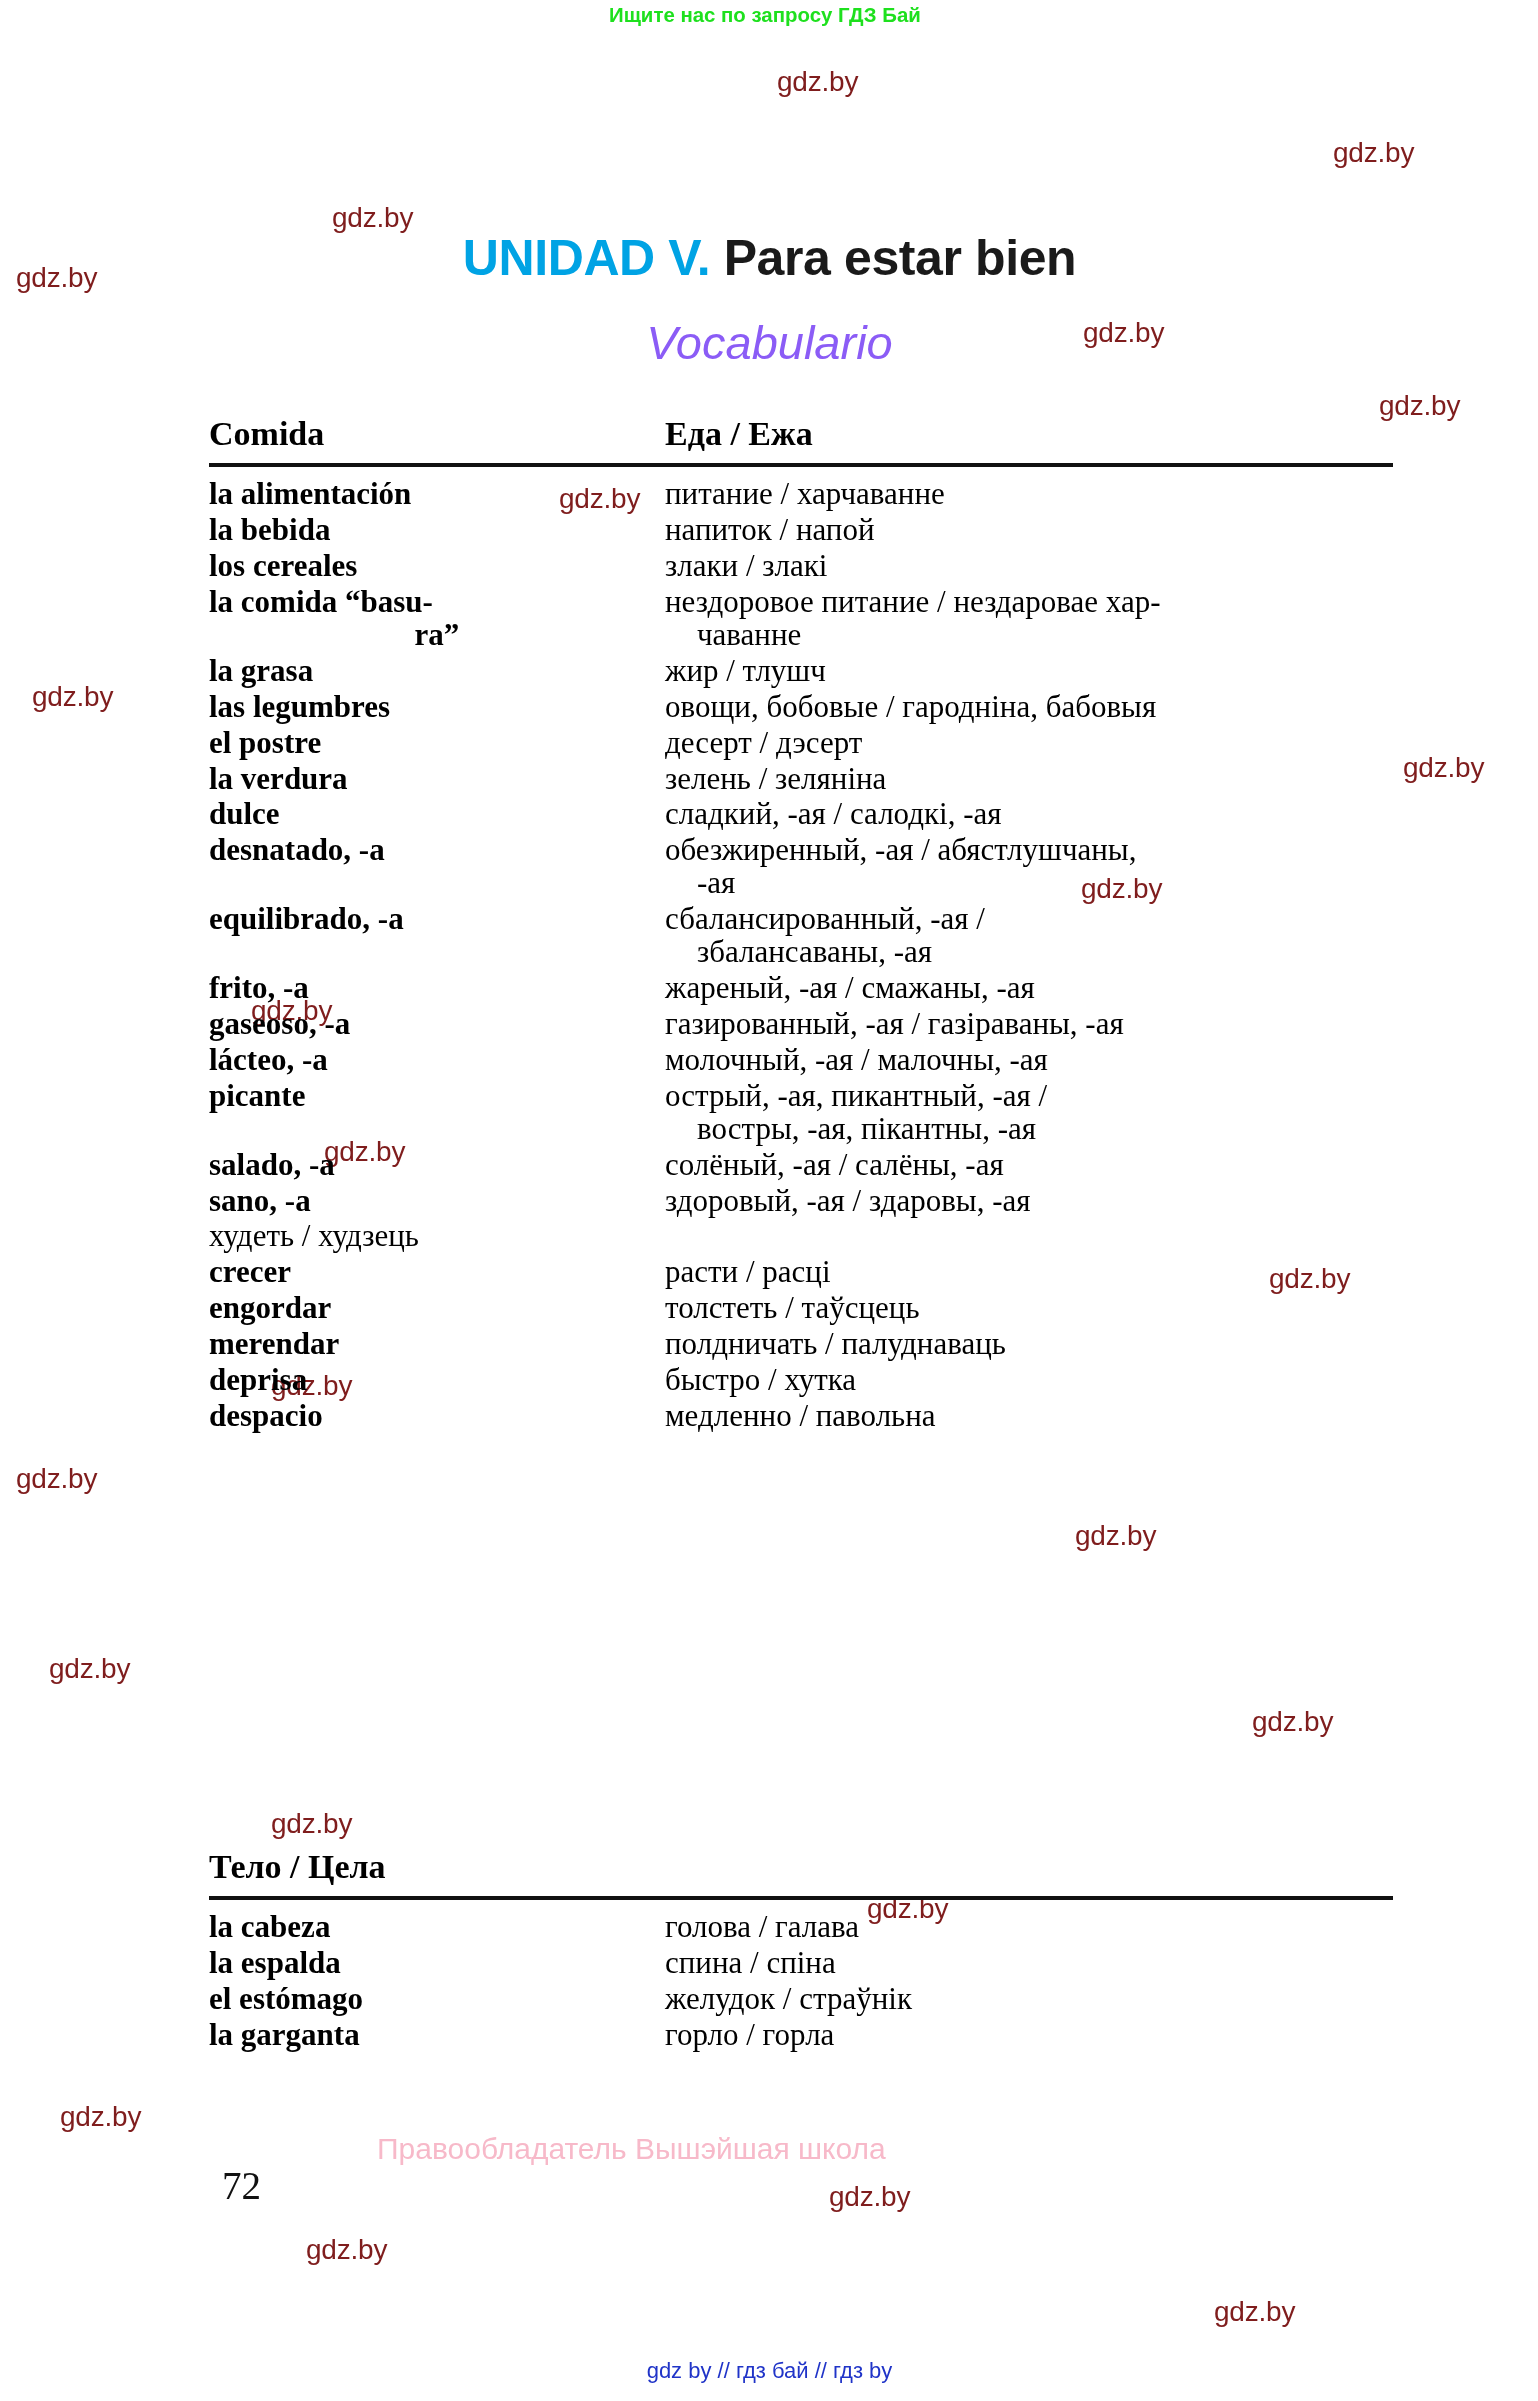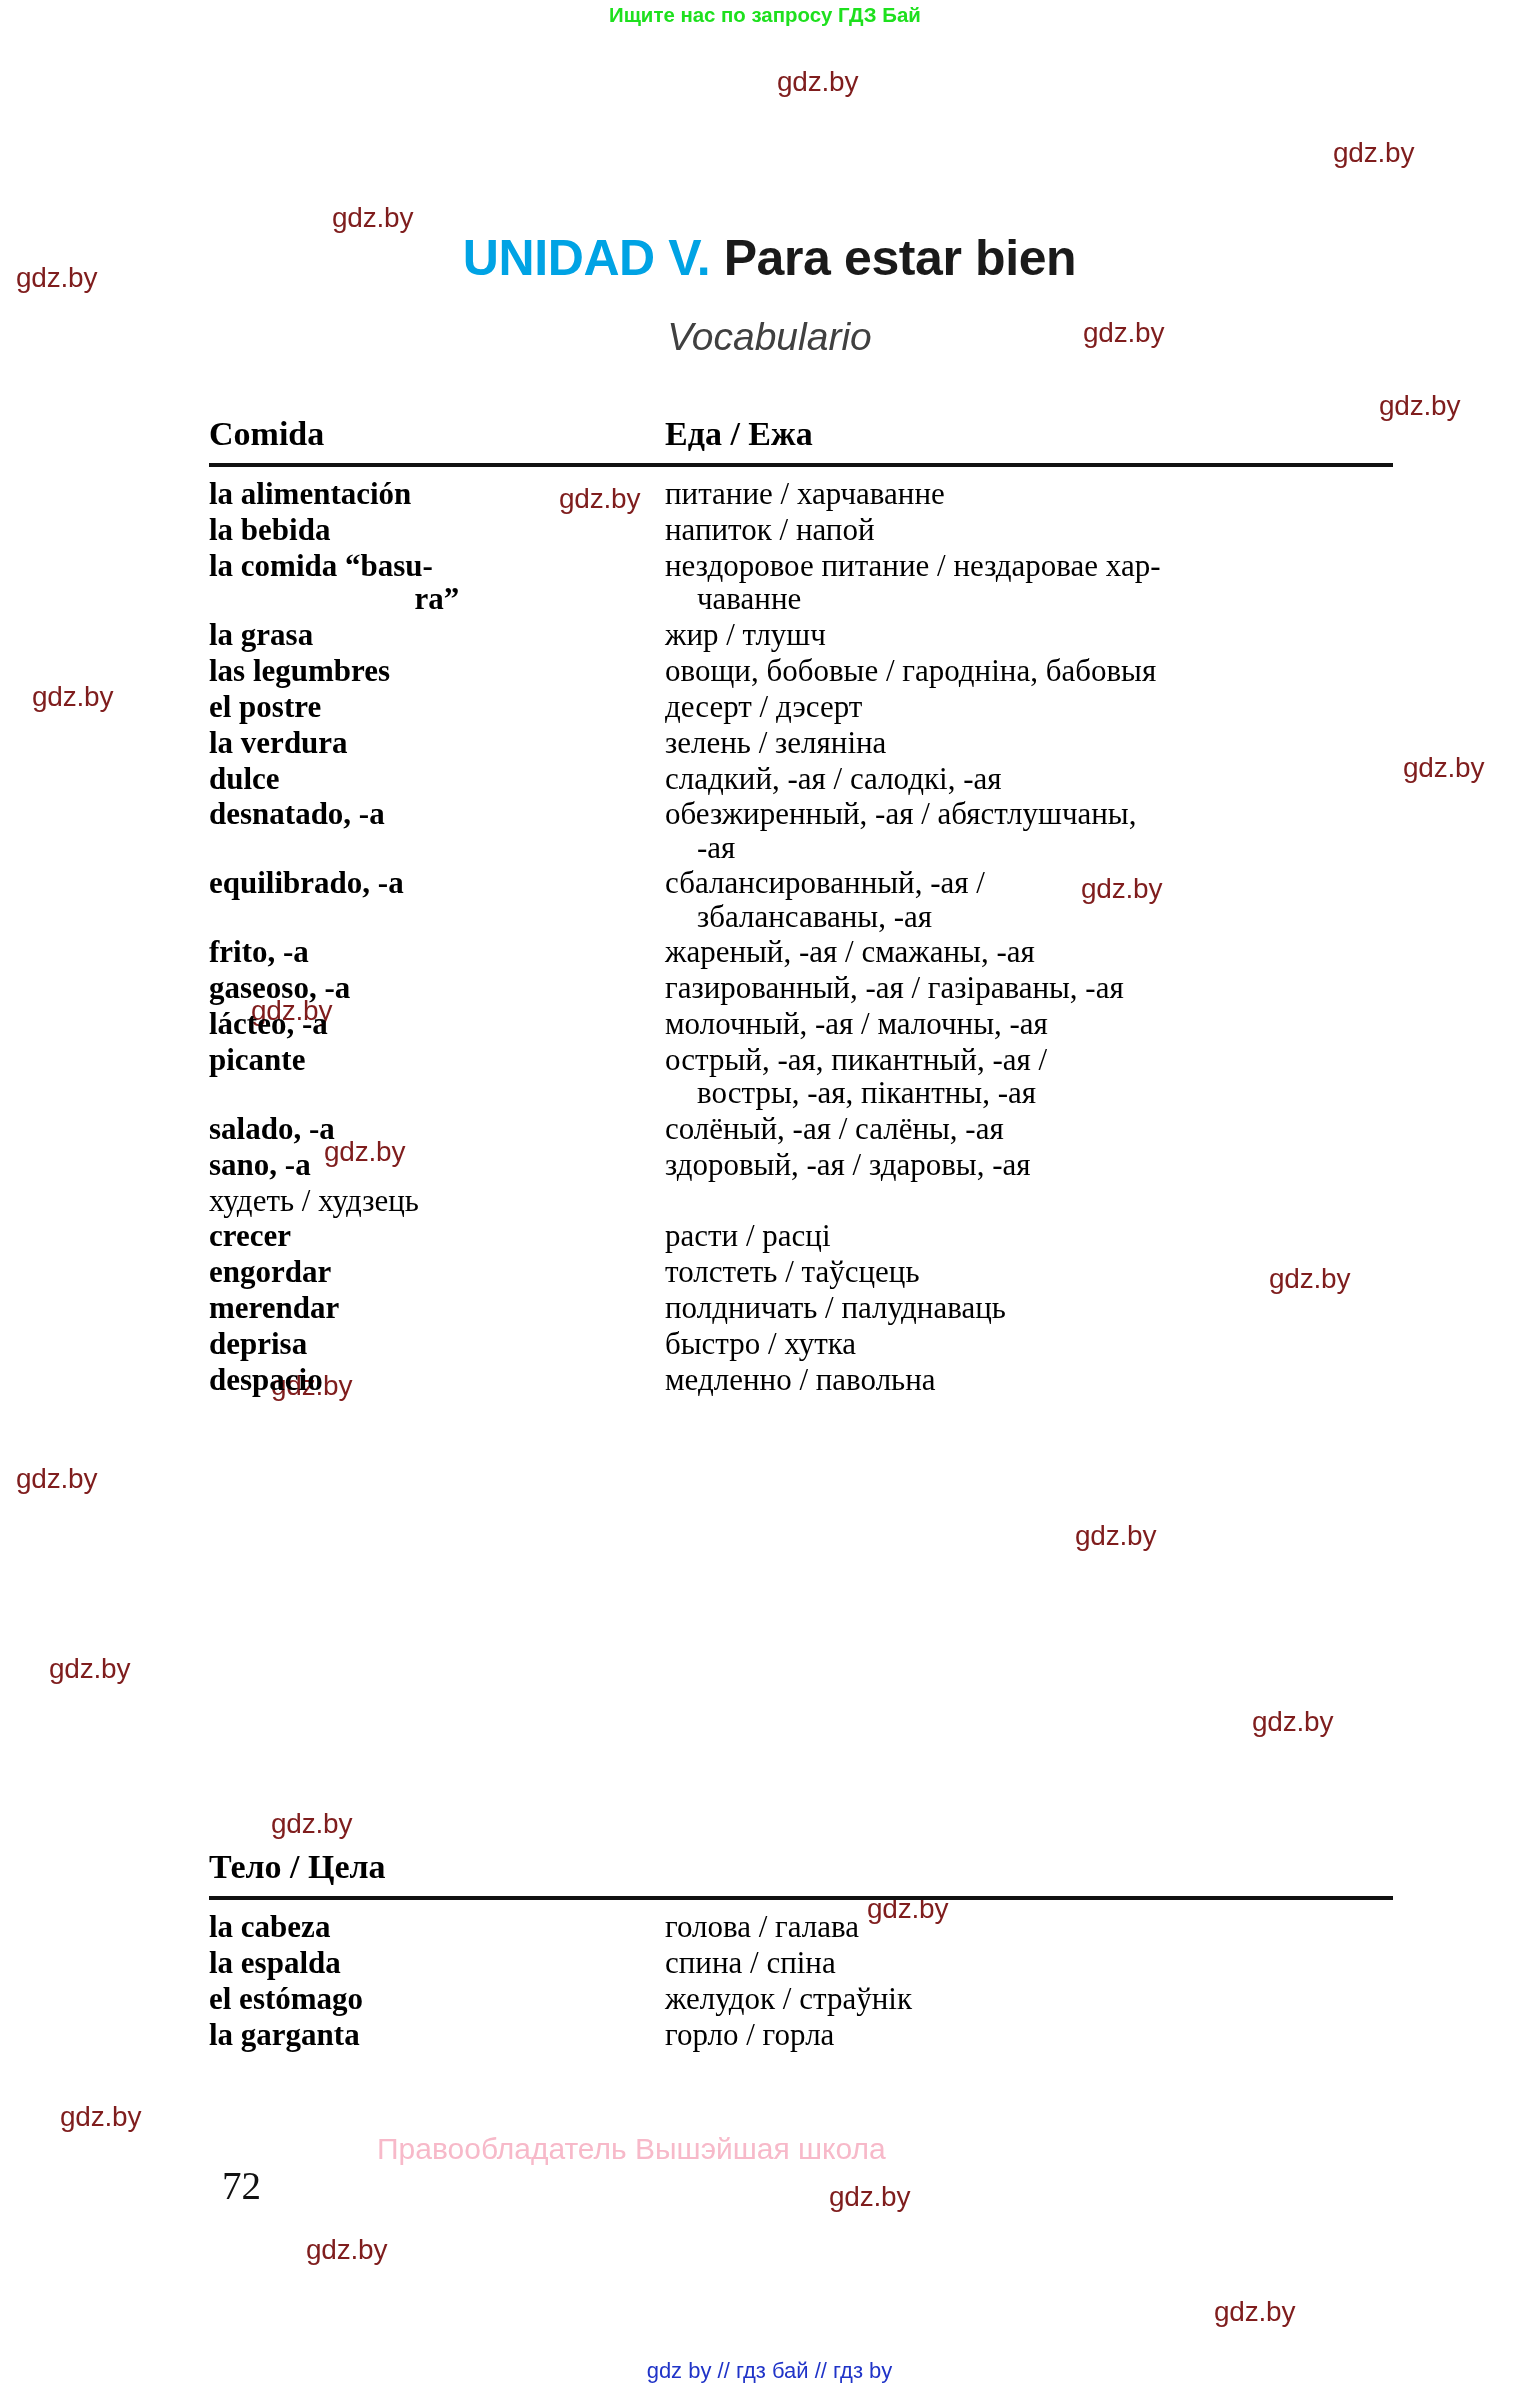--- a/index.html
+++ b/index.html
@@ -68,22 +68,22 @@
   #title .rest   { color: #1a1a1a; }
 
   #subtitle {
     position: absolute;
     left: 0;
     top: 315px;
     width: 1539px;
     text-align: center;
     font-family: "Liberation Sans", sans-serif;
     font-style: italic;
-    font-size: 39px;
-    color: #404040;
+    font-size: 47px;
+    color: #8b5cf6;
   }
 
   
   .section {
     position: absolute;
     left: 209px;
     width: 1184px;
   }
   .sec-head {
     display: flex;
@@ -182,20 +182,24 @@
       <div class="rows">
         <div class="row">
           <div class="term"><span>la alimentación</span></div>
           <div class="trans"><span>питание / харчаванне</span></div>
         </div>
         <div class="row">
           <div class="term"><span>la bebida</span></div>
           <div class="trans"><span>напиток / напой</span></div>
         </div>
         <div class="row">
+          <div class="term"><span>los cereales</span></div>
+          <div class="trans"><span>злаки / злакі</span></div>
+        </div>
+        <div class="row">
           <div class="term"><span>la comida “basu-</span><span class="cont">ra”</span></div>
           <div class="trans"><span>нездоровое питание / нездаровае хар-</span><span class="cont">чаванне</span></div>
         </div>
         <div class="row">
           <div class="term"><span>la grasa</span></div>
           <div class="trans"><span>жир / тлушч</span></div>
         </div>
         <div class="row">
           <div class="term"><span>las legumbres</span></div>
           <div class="trans"><span>овощи, бобовые / гародніна, бабовыя</span></div>

